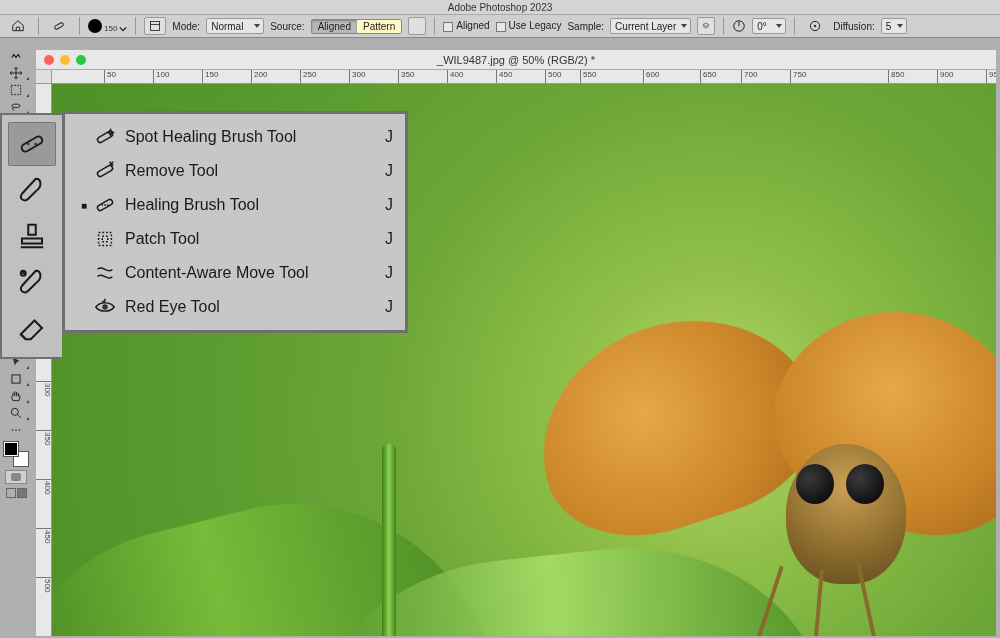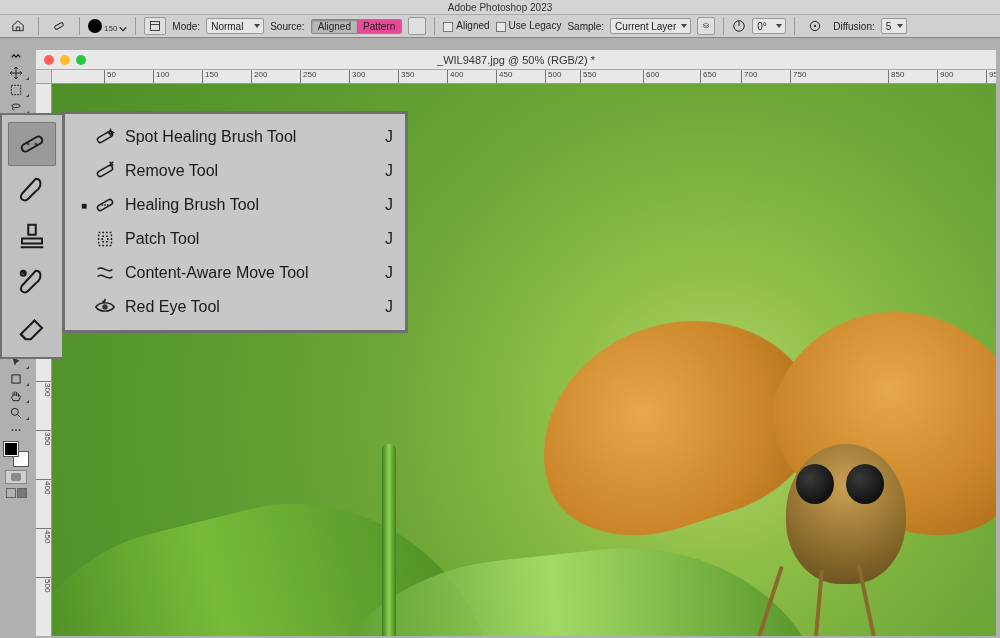--- a/index.html
+++ b/index.html
@@ -10,21 +10,21 @@
 
   
   .options-bar { height: 23px; background: #d0d0d0; border-bottom: 1px solid #888; display: flex; align-items: center; padding: 0 6px; font-size: 10px; color: #222; gap: 6px; }
   .options-bar .sep { width:1px; height:18px; background:#999; margin:0 2px; }
   .opt-btn { display:flex; align-items:center; justify-content:center; height:18px; padding:0 4px; border:1px solid transparent; border-radius:2px; }
   .opt-btn.box { border:1px solid #999; background:#e0e0e0; }
   .opt-label { white-space:nowrap; }
   .dropdown { display:flex; align-items:center; height:16px; border:1px solid #999; background:#e6e6e6; padding:0 14px 0 4px; position:relative; min-width:50px; border-radius:2px; }
   .dropdown::after { content:""; position:absolute; right:3px; top:5px; border-left:3px solid transparent; border-right:3px solid transparent; border-top:4px solid #444; }
   .toggle-group { display:flex; border:1px solid #888; border-radius:2px; overflow:hidden; }
-  .toggle-group > div { padding:1px 6px; background:#ec4899; }
+  .toggle-group > div { padding:1px 6px; background:#fef9c3; }
   .toggle-group > div.active { background:#b8b8b8; box-shadow: inset 0 1px 2px rgba(0,0,0,.3); }
   .chk { width:10px; height:10px; border:1px solid #777; background:#e8e8e8; display:inline-block; margin-right:3px; vertical-align:middle; }
 
   .home-icon { width:14px; height:14px; }
   .brush-circle { width:14px; height:14px; border-radius:50%; background:#000; }
   .brush-sub { font-size:8px; color:#333; }
 
   
   .workspace { position:absolute; top:38px; left:0; right:0; bottom:0; background:#b0b0b0; }
 

